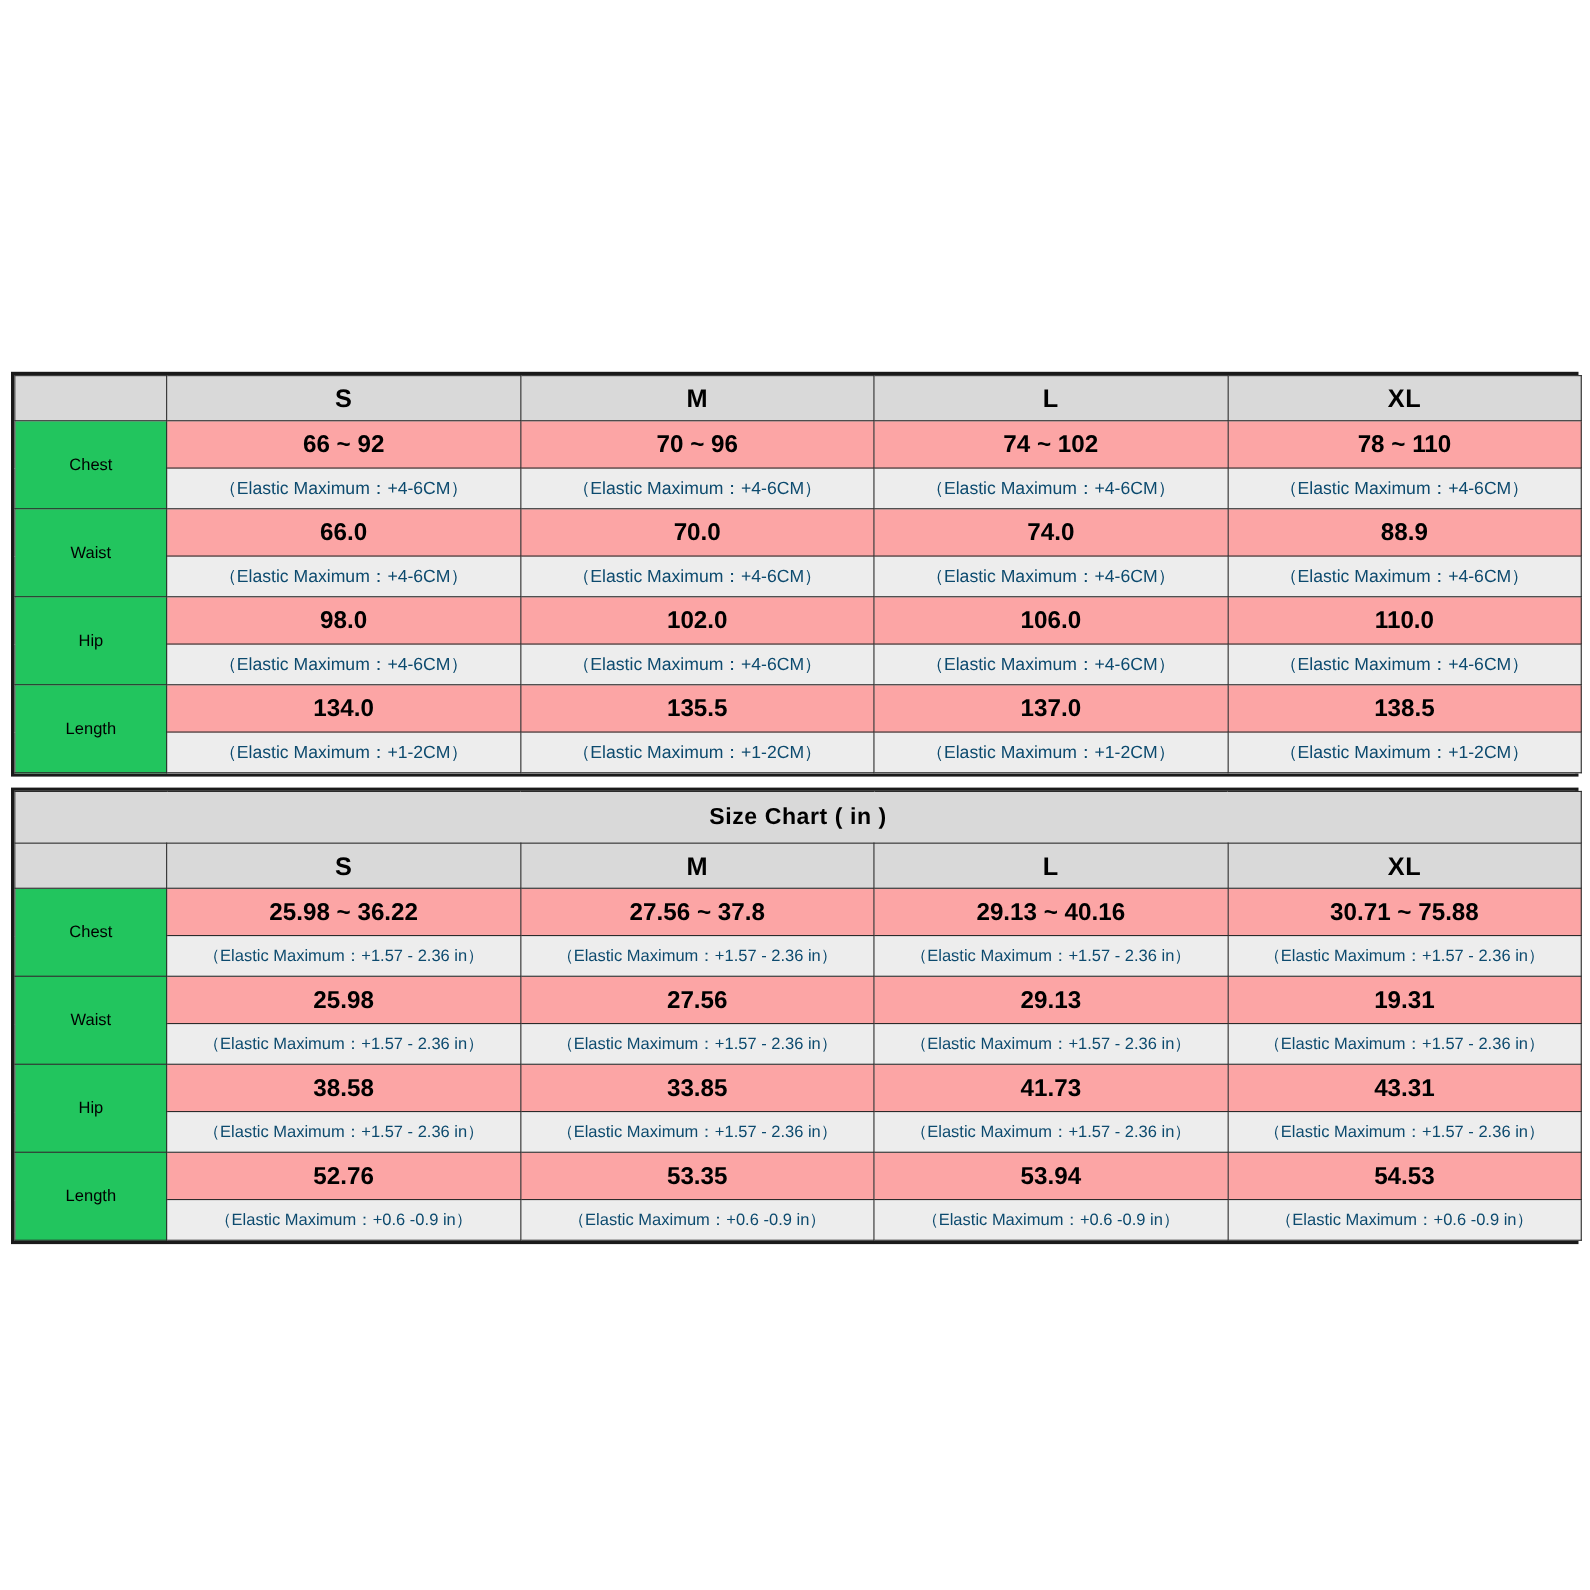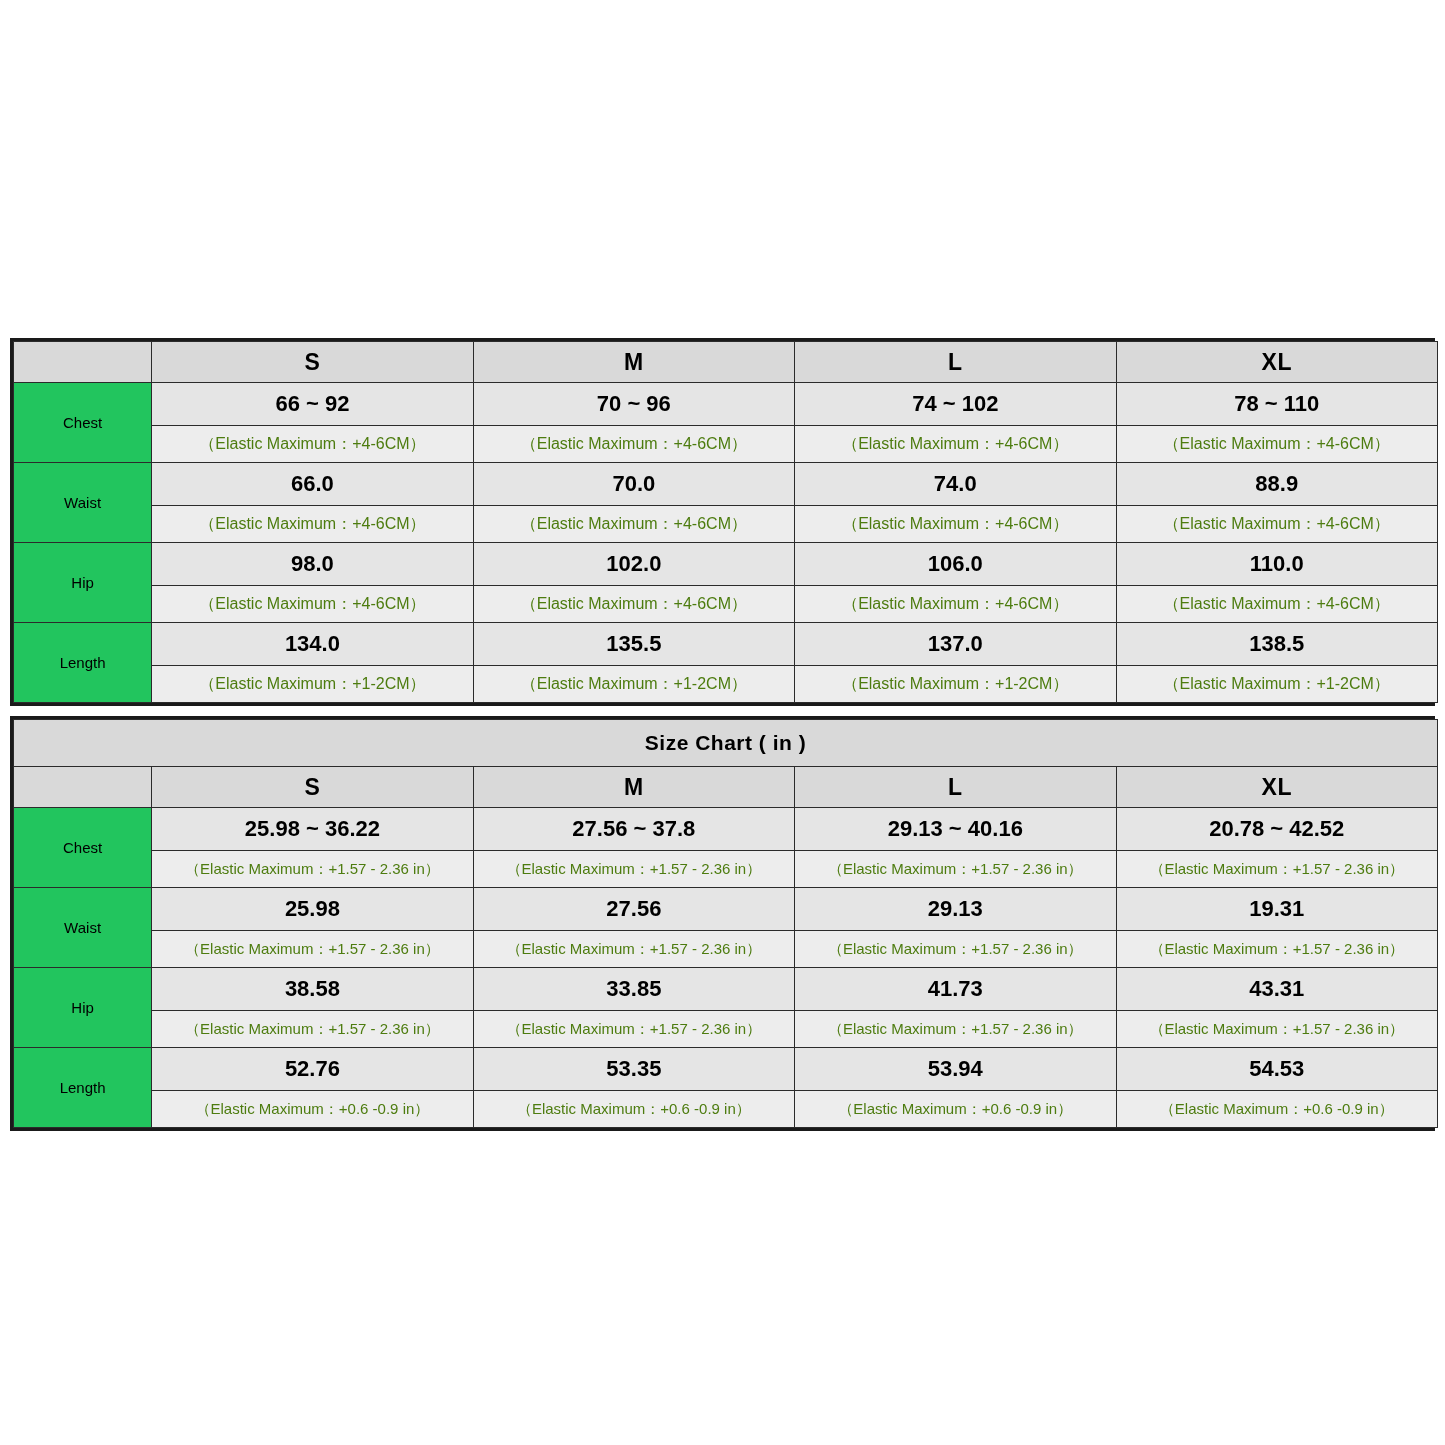--- a/index.html
+++ b/index.html
@@ -66,31 +66,31 @@
     font-weight: bold;
     letter-spacing: 0.5px;
   }
 
   .label-cell {
     background: #22c55e;
     font-size: 15px;
     font-weight: normal;
   }
   .val-cell {
-    background: #e5e5e5;
+    background: #fca5a5;
     height: 42px;
     font-size: 22px;
     font-weight: bold;
   }
   .note-cell {
     background: #ededed;
     height: 36px;
     font-size: 16px;
     font-weight: normal;
-    color: #4d7c0f;
+    color: #0c4a6e;
     white-space: nowrap;
   }
   .note-cell.small {
     font-size: 15px;
   }
 
   .spacer {
     height: 10px;
   }
   .outer-border {
@@ -202,21 +202,21 @@
             <td>M</td>
             <td>L</td>
             <td>XL</td>
           </tr>
 
           <tr>
             <td class="label-cell" rowspan="2">Chest</td>
             <td class="val-cell">25.98 ~ 36.22</td>
             <td class="val-cell">27.56 ~ 37.8</td>
             <td class="val-cell">29.13 ~ 40.16</td>
-            <td class="val-cell">20.78 ~ 42.52</td>
+            <td class="val-cell">30.71 ~ 75.88</td>
           </tr>
           <tr>
             <td class="note-cell small">（Elastic Maximum：+1.57 - 2.36 in）</td>
             <td class="note-cell small">（Elastic Maximum：+1.57 - 2.36 in）</td>
             <td class="note-cell small">（Elastic Maximum：+1.57 - 2.36 in）</td>
             <td class="note-cell small">（Elastic Maximum：+1.57 - 2.36 in）</td>
           </tr>
 
           <tr>
             <td class="label-cell" rowspan="2">Waist</td>

